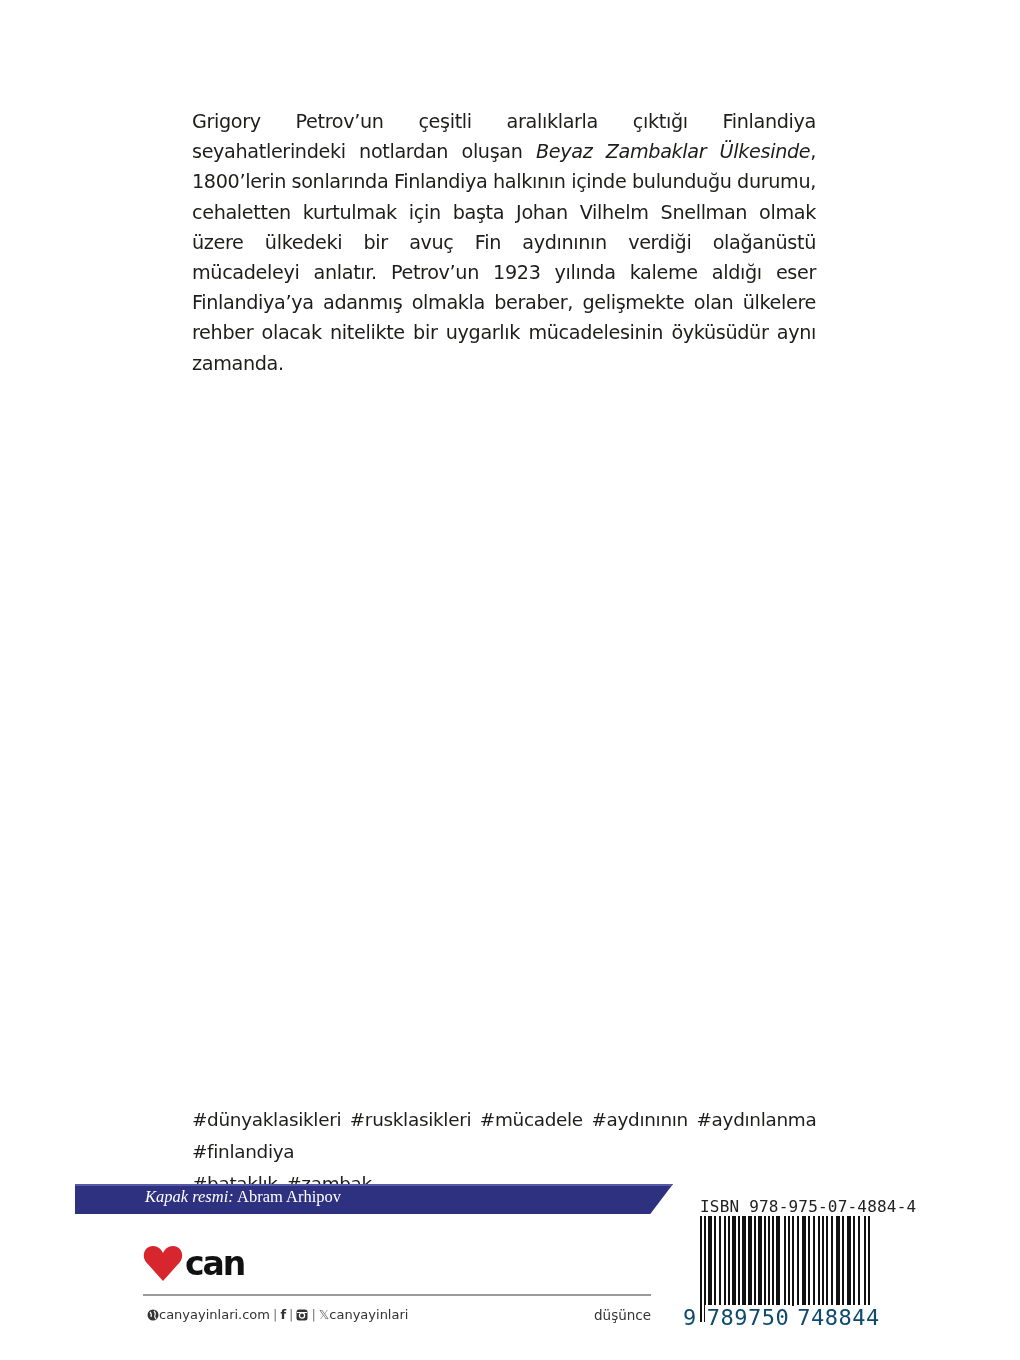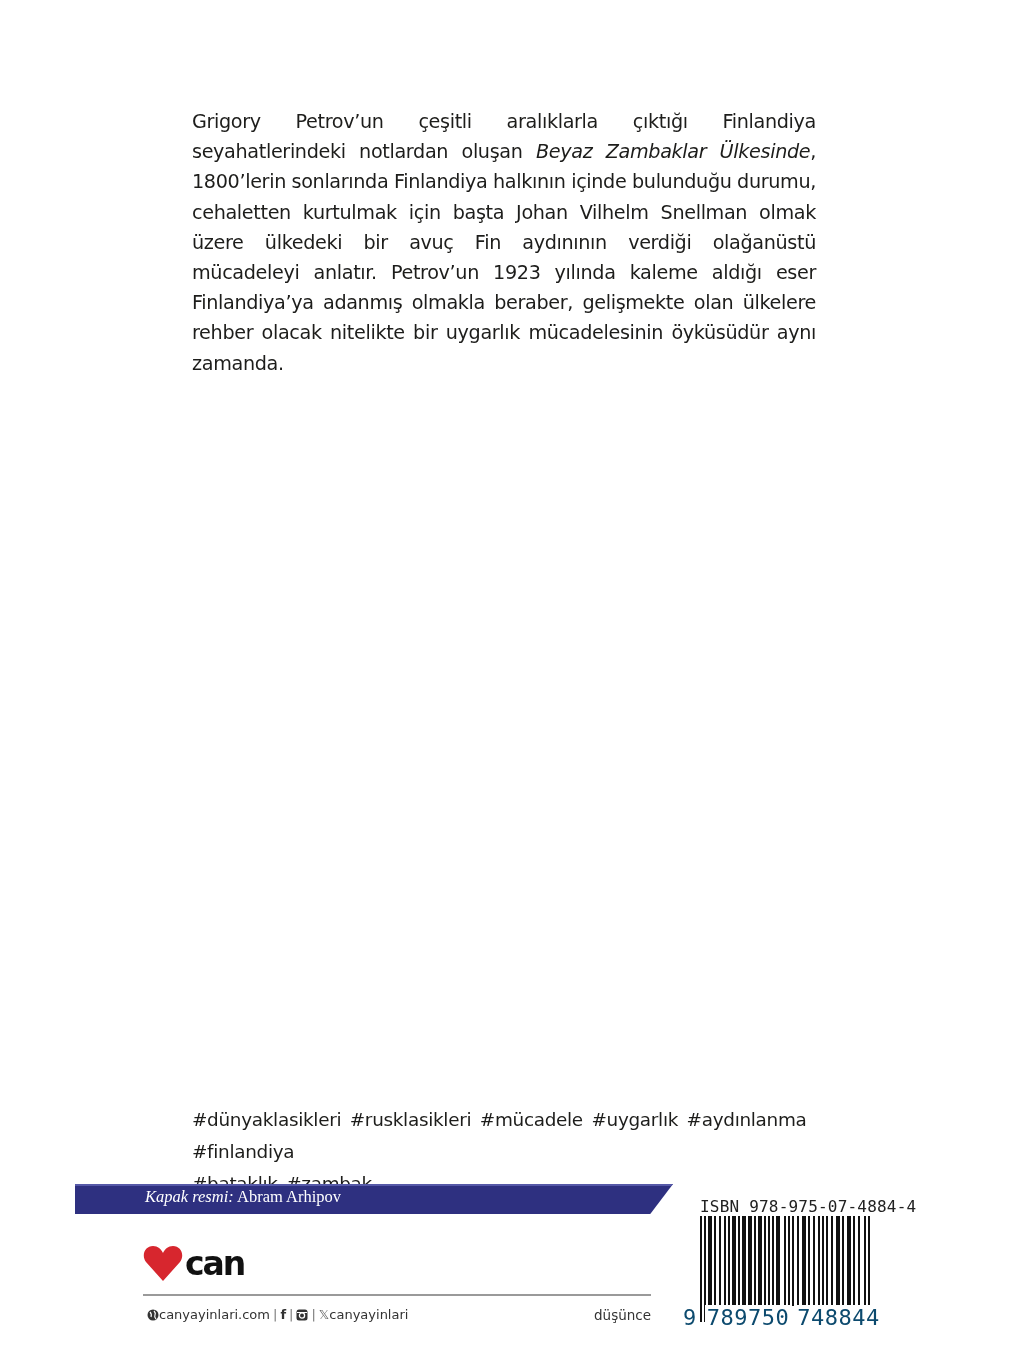--- a/index.html
+++ b/index.html
@@ -62,21 +62,21 @@
 <body>
 
 <div class="blurb">
   <p><span>Grigory Petrov’un çeşitli aralıklarla çıktığı Finlandiya seyahatlerindeki notlardan oluşan </span><i>Beyaz Zambaklar Ülkesinde</i><span>, 1800’lerin sonlarında Finlandiya halkının içinde bulunduğu durumu, cehaletten kurtulmak için başta Johan Vilhelm Snellman olmak üzere ülkedeki bir avuç Fin aydınının verdiği olağanüstü mücadeleyi anlatır. Petrov’un 1923 yılında kaleme aldığı eser Finlandiya’ya adanmış olmakla beraber, gelişmekte olan ülkelere rehber olacak nitelikte bir uygarlık mücadelesinin öyküsüdür aynı zamanda.</span></p>
 </div>
 
 <div class="tags">
   <span class="tag">#dünyaklasikleri</span>
   <span class="tag">#rusklasikleri</span>
   <span class="tag">#mücadele</span>
-  <span class="tag">#uygarlık</span>
+  <span class="tag">#aydınının</span>
   <span class="tag">#aydınlanma</span>
   <span class="tag">#finlandiya</span><br>
   <span class="tag">#bataklık</span>
   <span class="tag">#zambak</span>
 </div>
 
 <div class="banner">
   <div class="banner-text"><i>Kapak resmi:</i><span> Abram Arhipov</span></div>
 </div>
 

